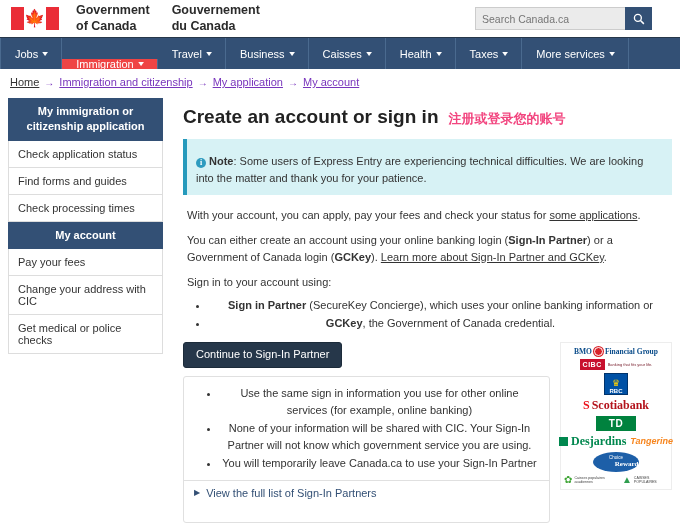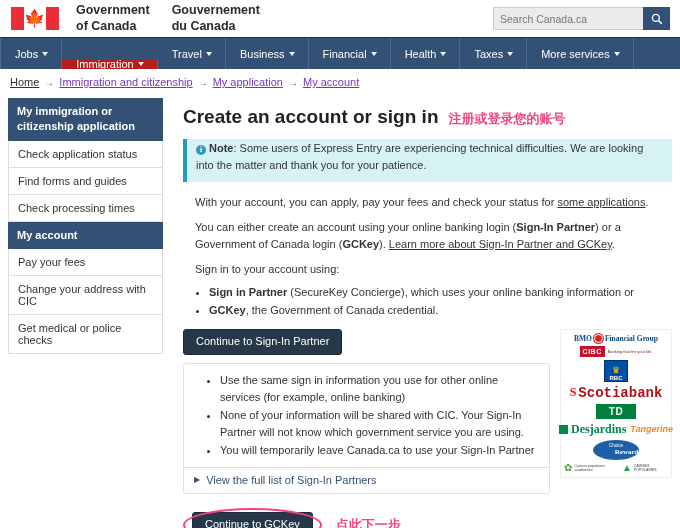--- a/index.html
+++ b/index.html
@@ -41,21 +41,21 @@
   }
   .wordmark .wm {
     font-family: "Liberation Sans", sans-serif;
     font-size: 12.5px;
     font-weight: bold;
     color: #2B2B2B;
     line-height: 1.25;
   }
   .searchwrap {
     position: absolute;
-    right: 10px; top: 7px;
+    right: 28px; top: 7px;
     display: flex;
     height: 23px;
   }
   .searchwrap input {
     width: 150px;
     border: 1px solid #ccc;
     border-right: none;
     background: #EBEBEB;
     font-family: "Liberation Sans", sans-serif;
     font-size: 10.5px;
@@ -86,21 +86,21 @@
     display: flex; align-items: center; justify-content: center;
     gap: 5px;
     padding: 0 14px;
     color: #fff;
     font-size: 11px;
     border-right: 1px solid #4A6A8F;
     cursor: pointer;
     white-space: nowrap;
   }
   .navitem:first-child { border-left: 1px solid #4A6A8F; }
-  .navitem.active { background: #b91c1c; margin-top: 21px; }
+  .navitem.active { background: #ef4444; margin-top: 21px; }
   .caret {
     display: inline-block;
     font-size: 8px;
     line-height: 1;
     transform: scaleX(1.4);
   }
 
   
   .crumbs {
     padding: 7px 0 6px 10px;
@@ -120,20 +120,21 @@
   .content { flex: 1; padding-left: 20px; padding-top: 4px; }
 
   
   .side-head {
     background: #335075;
     color: #fff;
     font-weight: bold;
     font-size: 11px;
     padding: 6px 9px;
     line-height: 1.4;
+    text-align: center;
   }
   .side-item {
     border-bottom: 1px solid #DDD;
     border-left: 1px solid #DDD;
     border-right: 1px solid #DDD;
     padding: 7px 9px;
     font-size: 11px;
     color: #333;
     cursor: pointer;
     background: #fff;
@@ -154,21 +155,21 @@
     color: #F2457F;
     font-size: 13px;
     font-weight: bold;
     white-space: nowrap;
     font-family: Liberation Serif, serif;
   }
 
   .notebox {
     background: #D7F2F5;
     border-left: 4px solid #269ABC;
-    padding: 1px 9px 8px 9px;
+    padding: 14px 9px 8px 9px;
     font-size: 11px;
     line-height: 1.55;
     color: #333;
     margin-bottom: 12px;
   }
   .infoicon {
     display: inline-block;
     width: 10px; height: 10px;
     border-radius: 50%;
     background: #2E9BBF;
@@ -176,36 +177,36 @@
     font-size: 8px;
     font-weight: bold;
     text-align: center;
     line-height: 10px;
     margin-right: 3px;
     vertical-align: 0px;
     font-family: "Liberation Serif", serif;
   }
 
   .content p {
-    margin: 0 0 9px 12px;
+    margin: 0 0 9px 4px;
     font-size: 11px;
     line-height: 1.5;
     color: #333;
   }
   .content a.lnk { color: #333; text-decoration: underline; cursor: pointer; }
   .content p.tight { margin-bottom: 6px; }
 
   ul.blist {
     margin: 0 0 10px 0;
     padding-left: 26px;
     font-size: 11px;
     line-height: 1.55;
     color: #333;
   }
-  ul.blist li { margin-bottom: 1px; }
+  ul.blist li { margin-bottom: 1px; text-align: center; }
 
   
   .partner-row { display: flex; gap: 10px; align-items: flex-start; }
   .partner-col { flex: 1; min-width: 0; }
 
   .btn {
     display: inline-block;
     background: #26374A;
     color: #fff;
     font-size: 11px;
@@ -213,21 +214,21 @@
     padding: 6px 12px 7px 12px;
     border: 1px solid #1C2B3A;
     border-radius: 3px;
     cursor: pointer;
     line-height: 1;
   }
 
   .panel {
     border: 1px solid #E0E0E0;
     border-radius: 3px;
-    padding: 8px 10px 0 10px;
+    padding: 8px 10px 16px 10px;
     margin-top: 8px;
     background: #fff;
   }
   .panel ul.blist { margin-bottom: 8px; }
   .expander {
     border-top: 1px solid #E0E0E0;
     margin: 0 -10px;
     padding: 6px 10px 7px 10px;
     font-size: 11px;
     color: #335075;
@@ -260,21 +261,21 @@
   .cibc { display: flex; align-items: center; gap: 3px; }
   .cibc .box { background: #C8102E; color: #fff; font-size: 7px; font-weight: bold; padding: 2px 3px; letter-spacing: .5px; font-family: "Liberation Sans", sans-serif; }
   .cibc .tag { color: #7A2230; font-size: 4px; font-family: "Liberation Sans", sans-serif; }
 
   .rbc { width: 24px; height: 22px; background: #0051A5; border: 1px solid #00336B; display: flex; flex-direction: column; align-items: center; justify-content: flex-end; }
   .rbc .crown { color: #FFD200; font-size: 9px; line-height: 9px; }
   .rbc .t { color: #fff; font-size: 6px; font-weight: bold; background: #0051A5; width: 100%; text-align: center; }
 
   .scotia { display: flex; align-items: center; gap: 2px; }
   .scotia .s { color: #EC111A; font-size: 12px; font-weight: bold; font-family: "Liberation Serif", serif; }
-  .scotia .t { color: #B3121B; font-size: 14px; font-weight: bold; font-family: Liberation Mono, monospace; }
+  .scotia .t { color: #B3121B; font-size: 12px; font-weight: bold; font-family: Liberation Serif, serif; }
 
   .td { background: #00823E; color: #fff; font-size: 10px; font-weight: bold; padding: 2px 13px; font-family: "Liberation Sans", sans-serif; letter-spacing: .5px; }
 
   .desj { display: flex; align-items: center; gap: 3px; }
   .desj .sq { width: 9px; height: 9px; background: #00874E; }
   .desj .t { color: #00874E; font-size: 12px; font-weight: bold; font-family: "Liberation Serif", serif; }
 
   .tang { color: #F7861F; font-size: 9px; font-weight: bold; font-style: italic; font-family: "Liberation Sans", sans-serif; }
 
   .choice { width: 46px; height: 20px; border-radius: 50%; background: #1D5FA8; color: #fff; display: flex; flex-direction: column; align-items: center; justify-content: center; }
@@ -344,21 +345,21 @@
   </div>
   <div class="navitem">
     <span>Travel</span>
     <span class="caret">▾</span>
   </div>
   <div class="navitem">
     <span>Business</span>
     <span class="caret">▾</span>
   </div>
   <div class="navitem">
-    <span>Financial</span>
+    <span>Caisses</span>
     <span class="caret">▾</span>
   </div>
   <div class="navitem">
     <span>Health</span>
     <span class="caret">▾</span>
   </div>
   <div class="navitem">
     <span>Taxes</span>
     <span class="caret">▾</span>
   </div>

